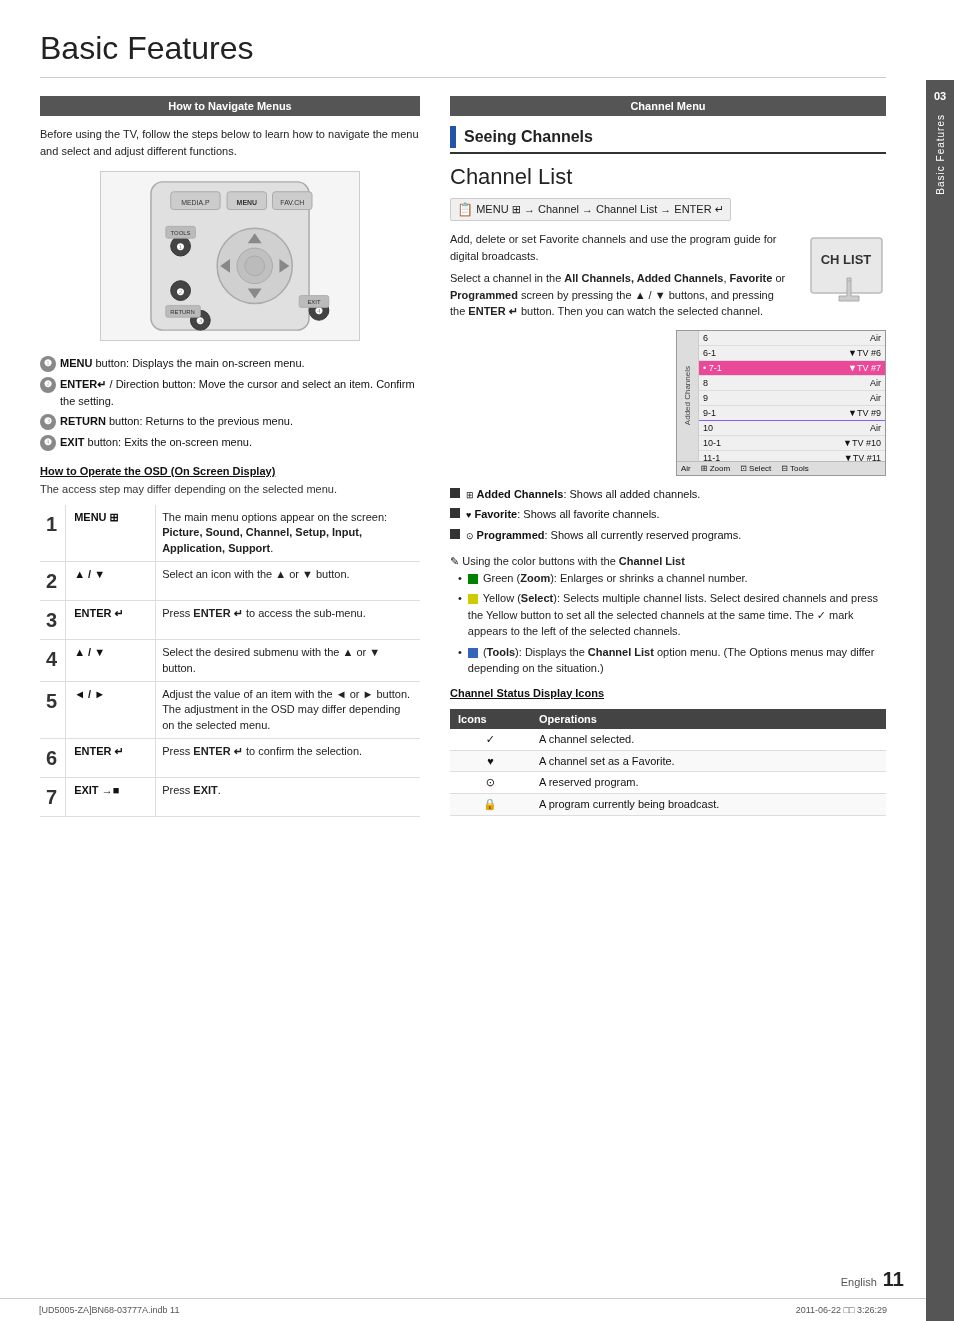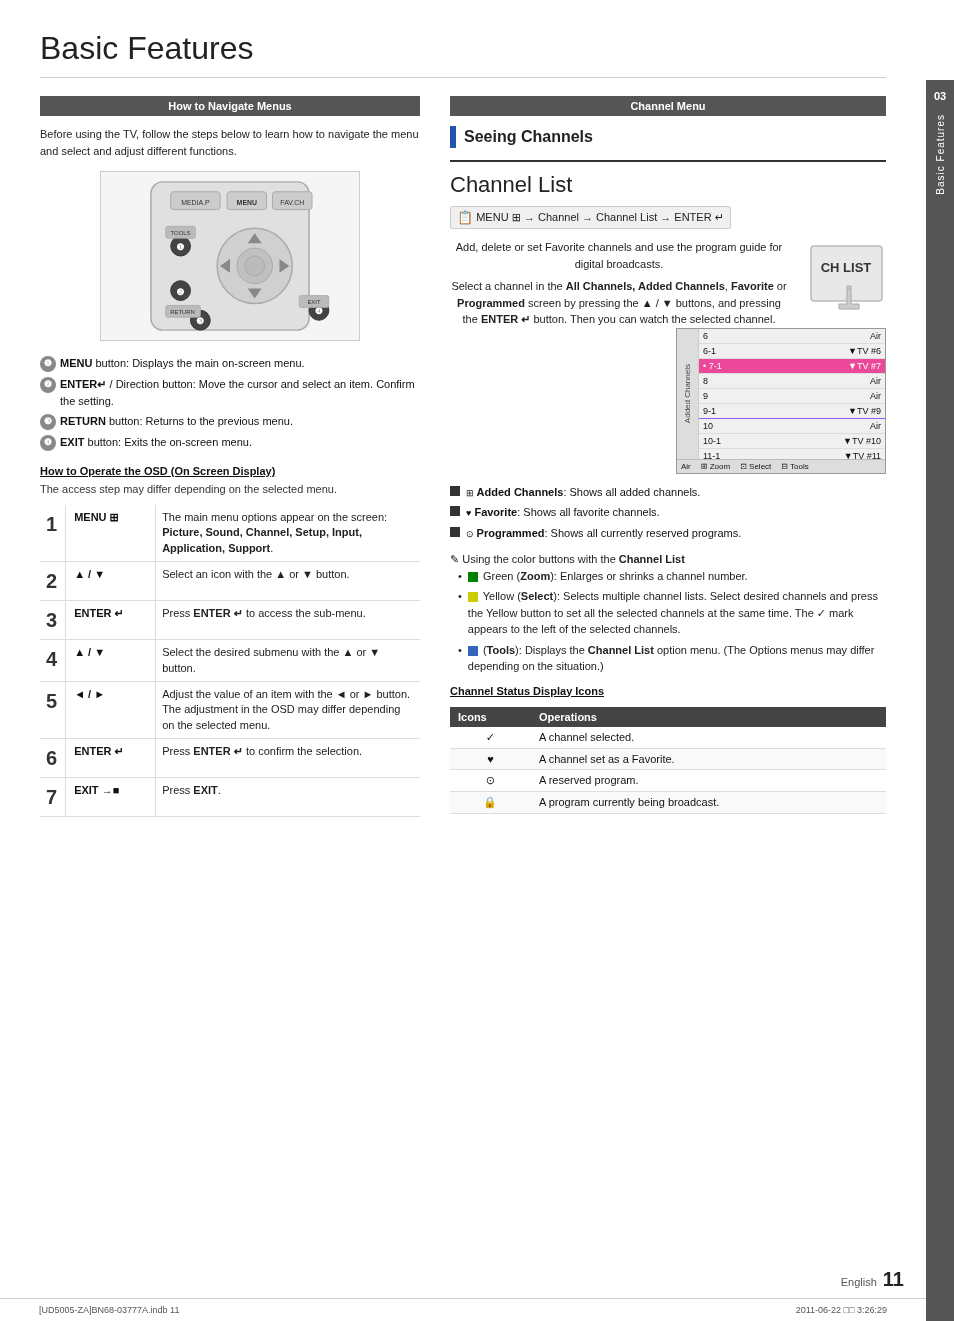--- a/index.html
+++ b/index.html
@@ -179,21 +179,21 @@
       font-size: 11px;
       color: #222;
     }
     .bold-text { font-weight: bold; }
     
     .seeing-channels-header {
       display: flex;
       align-items: center;
       gap: 8px;
       border-bottom: 2px solid #333;
-      padding-bottom: 12px;
+      padding-bottom: 4px;
       margin-bottom: 10px;
     }
     .blue-bar {
       width: 6px;
       height: 22px;
       background: #2255aa;
       flex-shrink: 0;
     }
     .seeing-title {
       font-size: 16px;
@@ -215,21 +215,21 @@
       gap: 3px;
       background: #f0f0f0;
       padding: 3px 6px;
       border: 1px solid #ccc;
       border-radius: 2px;
       width: fit-content;
     }
     .channel-desc-block {
       display: flex;
       gap: 18px;
-      text-align: center;
+      margin-bottom: 10px;
     }
     .channel-desc-text {
       font-size: 11px;
       line-height: 1.5;
       color: #222;
       flex: 1;
     }
     .ch-list-img {
       width: 80px;
       height: 80px;

